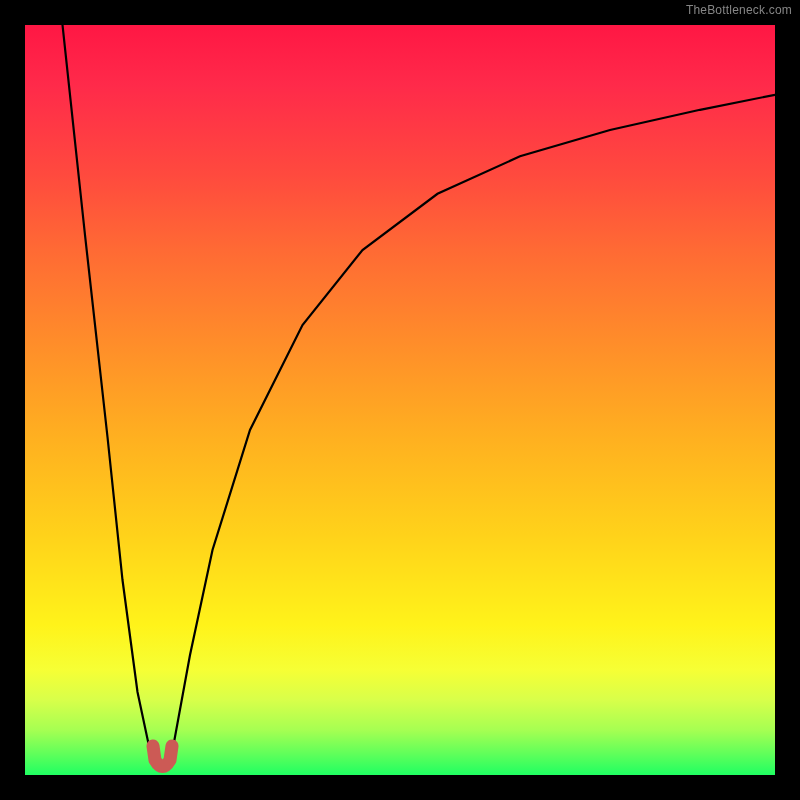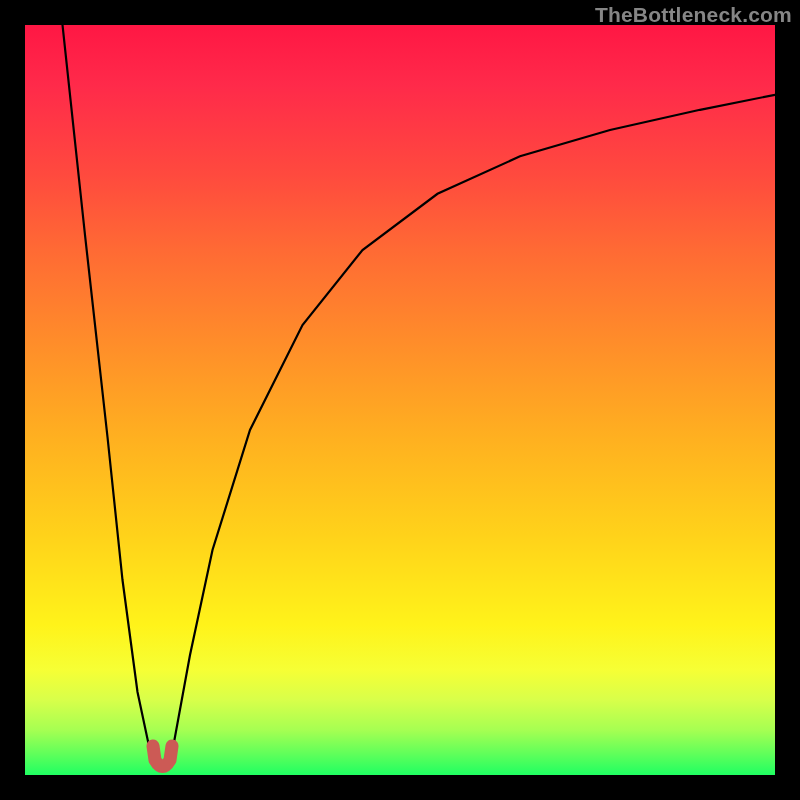--- a/index.html
+++ b/index.html
@@ -42,23 +42,23 @@
       #64ff5a 97%,
       #20ff62 100%
     );
   }
   .watermark {
     position: absolute;
     top: 3px;
     right: 8px;
     color: #868686;
     font-family: Arial, Helvetica, sans-serif;
-    font-size: 21px;
+    font-size: 12px;
     letter-spacing: 0.2px;
-    font-weight: 700;
+    font-weight: 400;
     z-index: 5;
   }
   svg.curves {
     position: absolute;
     inset: 0;
     width: 750px;
     height: 750px;
   }
 </style>
 </head>

